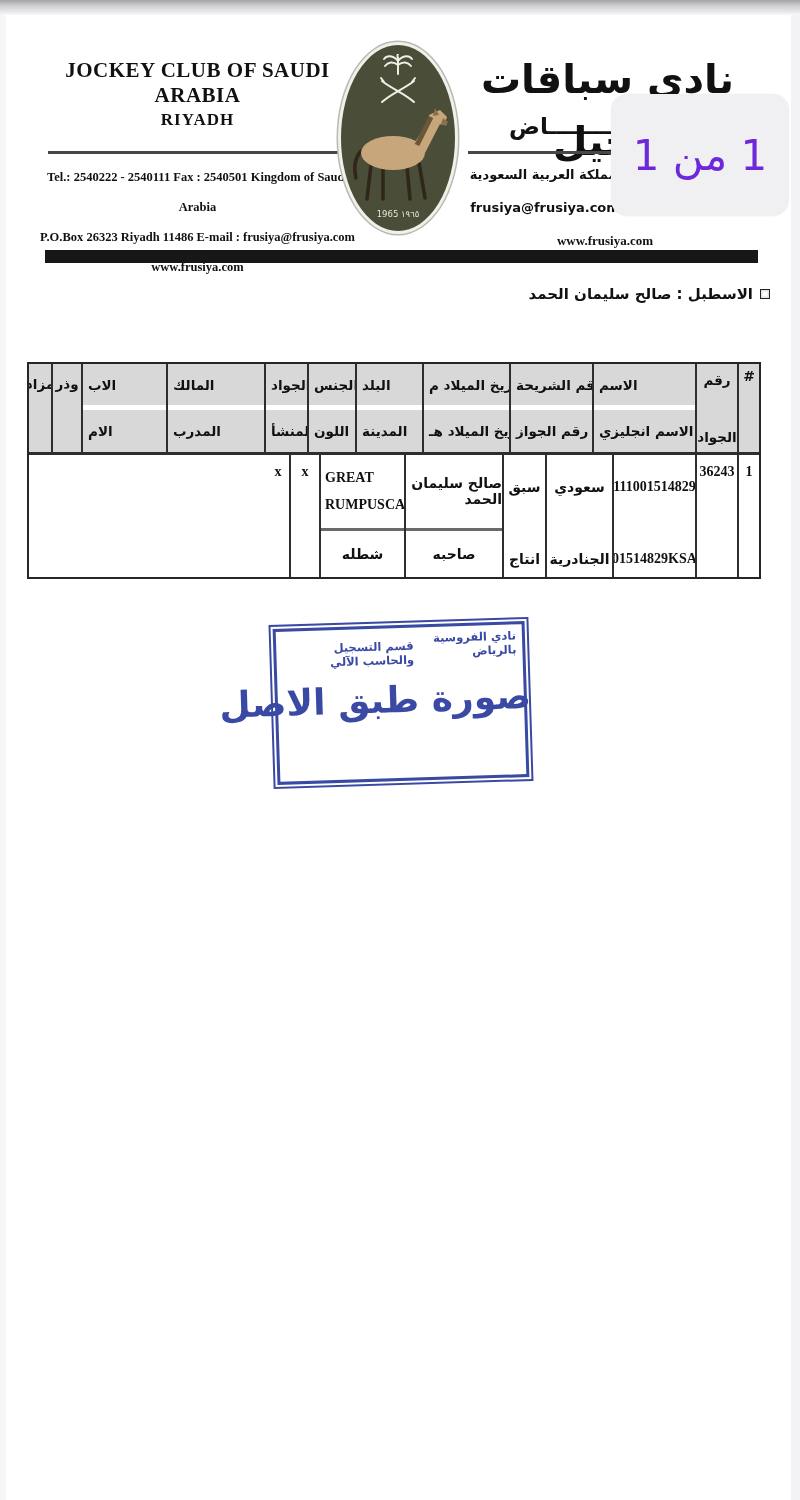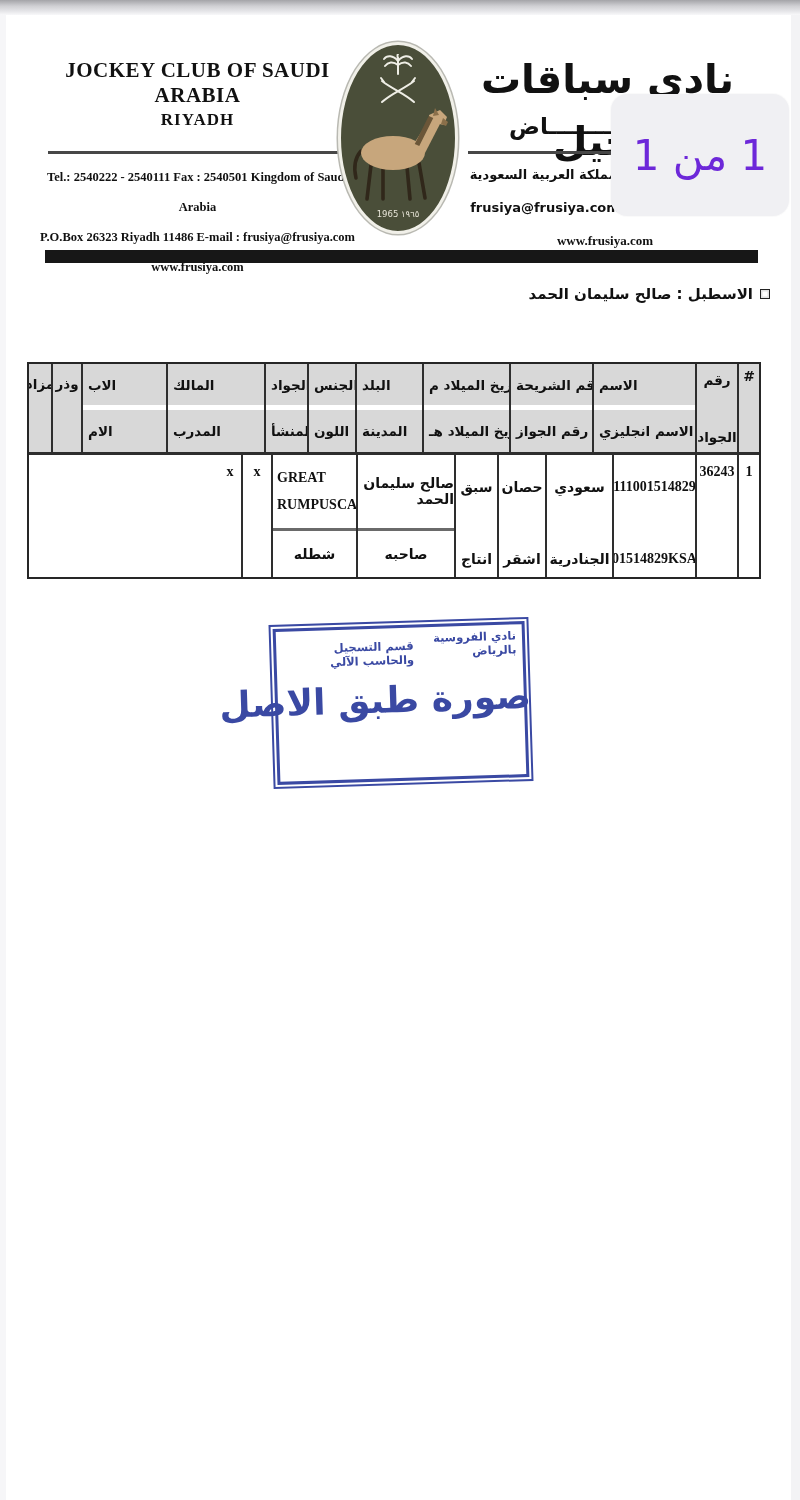--- a/index.html
+++ b/index.html
@@ -216,24 +216,20 @@
       <div class="col c0 vtop latin">1</div>
       <div class="col c1 vtop latin">36243</div>
       <div class="col c3 vtwo latin">
         <span>111001514829</span>
         <span>01514829KSA</span>
       </div>
       <div class="col c5 vtwo">
         <span>سعودي</span>
         <span>الجنادرية</span>
       </div>
-      <div class="col c6 vtwo">
-        <span>حصان</span>
-        <span>اشقر</span>
-      </div>
       <div class="col c7 vtwo">
         <span>سبق</span>
         <span>انتاج</span>
       </div>
       <div class="col c8 vsplit">
         <div class="vs-top">صالح سليمان الحمد</div>
         <div class="vs-bot">صاحبه</div>
       </div>
       <div class="col c9 vsplit">
         <div class="vs-top latin">

